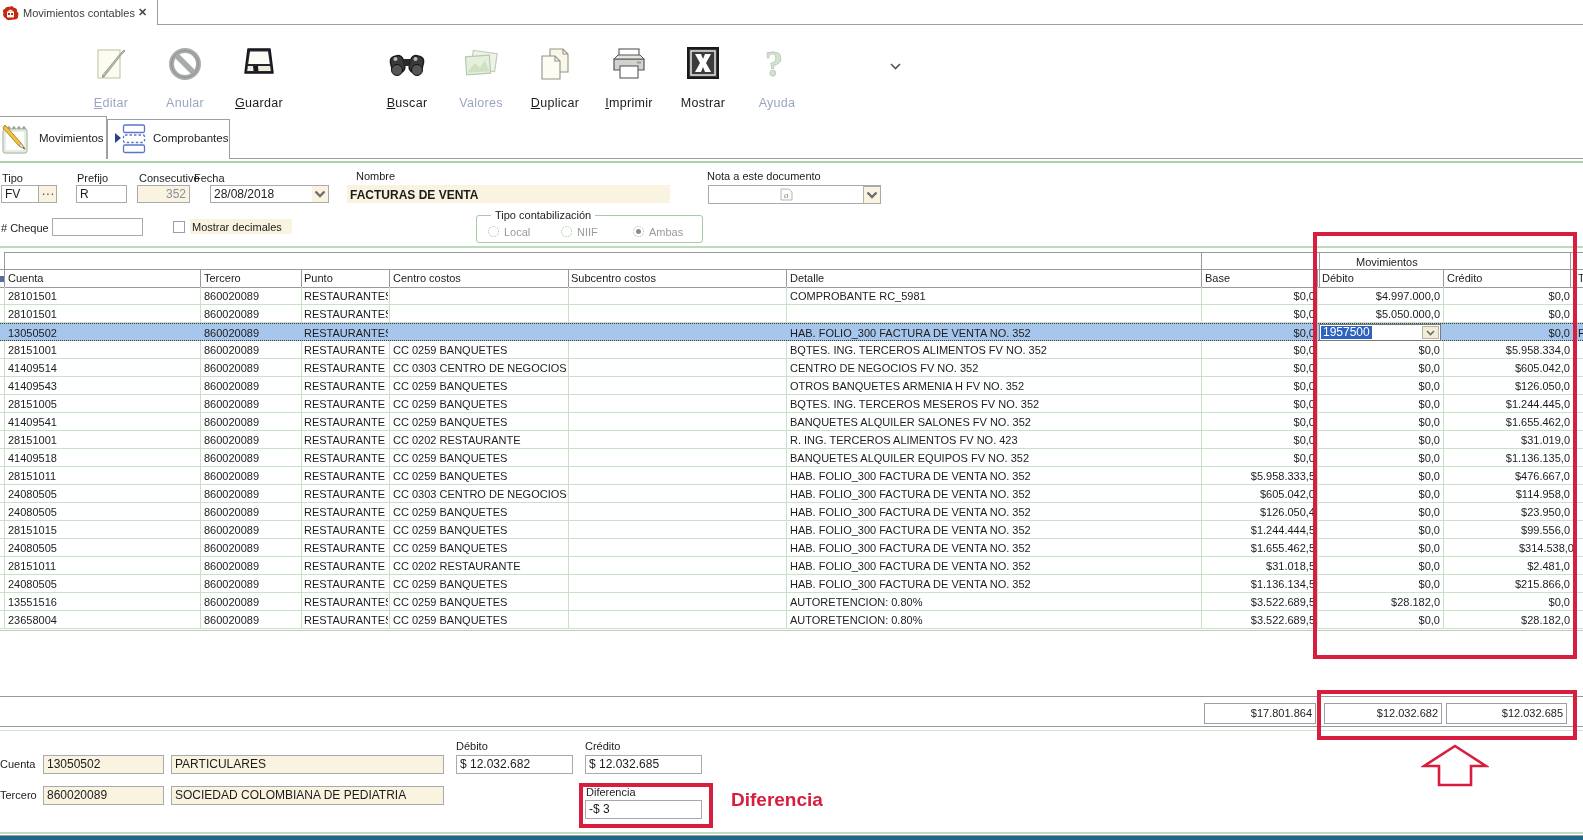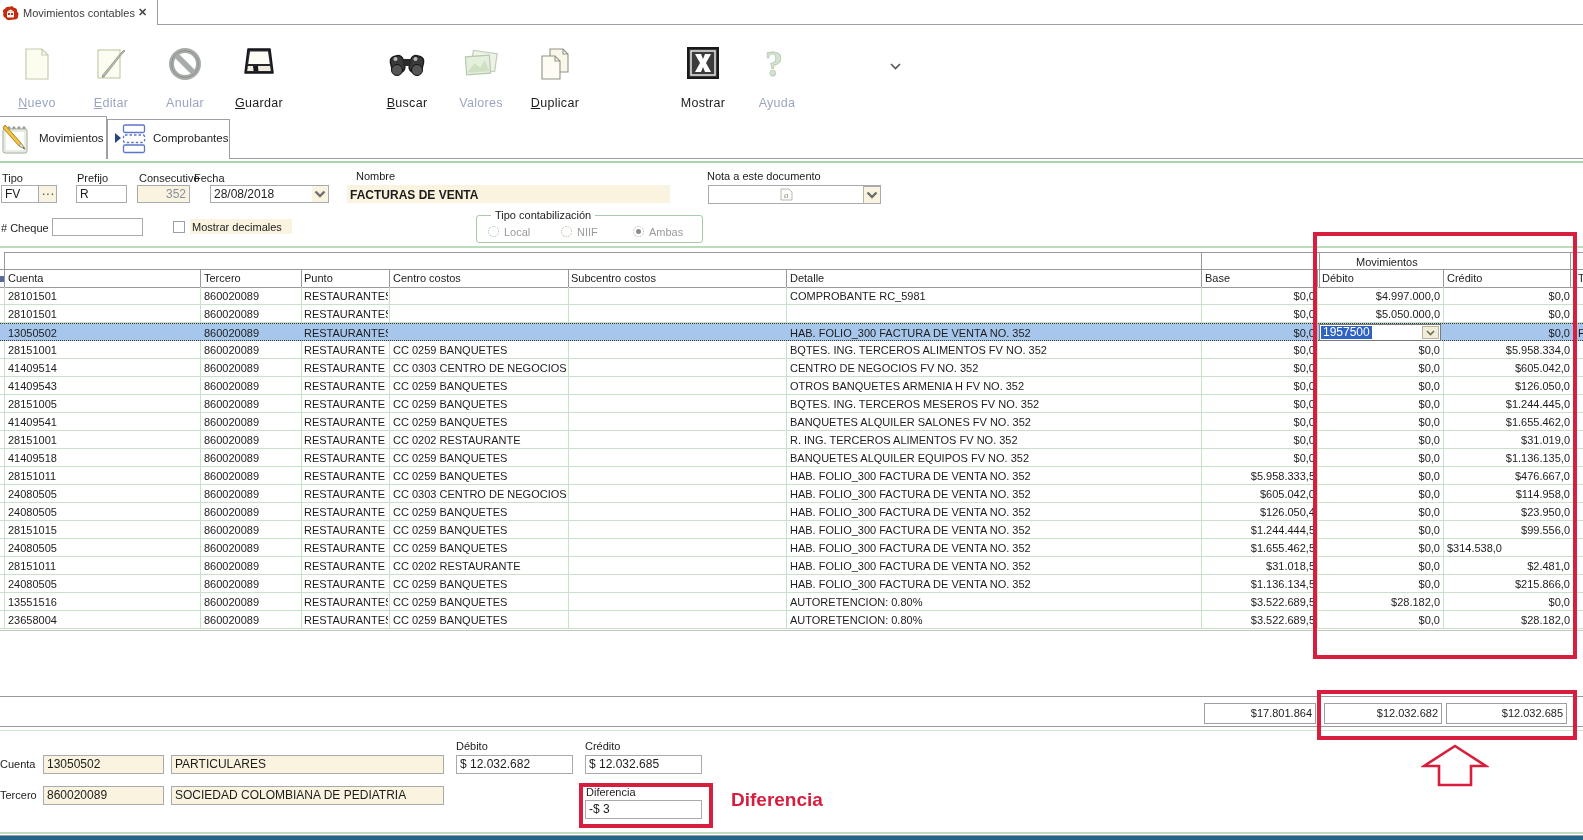--- a/index.html
+++ b/index.html
@@ -60,27 +60,20 @@
 <svg class="abs" style="left:2px;top:3px" width="17" height="18" viewBox="0 0 17 18">
   <path d="M3 6 C1 6 0.5 8.5 1.5 10 C0.5 12 1.5 14.5 3.5 15 C4 16.5 6 17.5 8 17 L12 16.5 C14.5 17 16.5 15 16 13 C17 11.5 16.6 9.5 15 8.5 C15.6 6.5 14 4.5 12 5 C11.5 3 9 2.5 7.5 4 C5.5 3.5 3.5 4.5 3 6 Z" fill="#c42a0e"></path>
   <rect x="5" y="8.5" width="7" height="6" rx="1" fill="#fff"></rect>
   <rect x="6" y="10" width="2" height="2" fill="#c42a0e"></rect>
   <rect x="9" y="10" width="2" height="2" fill="#c42a0e"></rect>
   <path d="M5 8.5 L8.5 6.5 L12 8.5 Z" fill="#fff"></path>
 </svg>
 <div id="toptab-text">Movimientos contables</div>
 <div id="toptab-x">✕</div>
 
-<div class="tbtn dis" style="left:0px">
-      <span class="ic"><svg width="32" height="36" viewBox="0 0 32 36">
-          <path d="M5 3 L21 3 L27 9 L27 33 L5 33 Z" fill="#fdfcf0" stroke="#c6cbae" stroke-width="1.2"></path>
-          <path d="M21 3 L21 9 L27 9" fill="none" stroke="#c6cbae" stroke-width="1.2"></path>
-        </svg></span>
-      <span class="tx"><u>N</u>uevo</span>
-    </div>
 <div class="tbtn dis" style="left:74px">
       <span class="ic"><svg width="34" height="36" viewBox="0 0 34 36">
           <rect x="4" y="4" width="22" height="28" fill="#fdfcf0" stroke="#c6cbae" stroke-width="1.2"></rect>
           <path d="M8 30 L26 8 L30 4 L31 5 L27 9 L10 31 Z" fill="#b9bdb2" stroke="#9aa092" stroke-width="1"></path>
           <path d="M8 30 L10 31 L8.5 31.5 Z" fill="#706f64"></path>
         </svg></span>
       <span class="tx"><u>E</u>ditar</span>
     </div>
 <div class="tbtn dis" style="left:148px">
       <span class="ic"><svg width="36" height="36" viewBox="0 0 36 36">
@@ -120,20 +113,30 @@
       <span class="tx">Valores</span>
     </div>
 <div class="tbtn" style="left:518px">
       <span class="ic"><svg width="34" height="36" viewBox="0 0 34 36">
           <path d="M12 3 L25 3 L30 8 L30 26 L12 26 Z" fill="#faf7e8" stroke="#8f958a" stroke-width="1.1"></path>
           <path d="M25 3 L25 8 L30 8" fill="none" stroke="#8f958a" stroke-width="1.1"></path>
           <path d="M4 10 L17 10 L22 15 L22 33 L4 33 Z" fill="#fdfbf2" stroke="#8f958a" stroke-width="1.1"></path>
           <path d="M17 10 L17 15 L22 15" fill="none" stroke="#8f958a" stroke-width="1.1"></path>
         </svg></span>
       <span class="tx"><u>D</u>uplicar</span>
+    </div>
+<div class="tbtn" style="left:592px">
+      <span class="ic"><svg width="38" height="36" viewBox="0 0 38 36">
+          <rect x="9" y="3" width="20" height="10" fill="#fff" stroke="#666" stroke-width="1.2"></rect>
+          <path d="M4 13 L34 13 L34 24 L4 24 Z" fill="#d2d2ce" stroke="#555" stroke-width="1.2"></path>
+          <path d="M4 13 L8 9 L30 9 L34 13 Z" fill="#e4e4e0" stroke="#555" stroke-width="1"></path>
+          <rect x="10" y="20" width="18" height="12" fill="#fff" stroke="#666" stroke-width="1.2"></rect>
+          <rect x="27" y="15.5" width="4" height="2" fill="#8a8"></rect>
+        </svg></span>
+      <span class="tx"><u>I</u>mprimir</span>
     </div>
 <div class="tbtn" style="left:666px">
       <span class="ic"><svg width="34" height="34" viewBox="0 0 34 34">
           <rect x="2" y="2" width="30" height="30" fill="#3c3c3c" stroke="#181818" stroke-width="2"></rect>
           <rect x="5" y="5" width="24" height="24" fill="none" stroke="#e8e8e8" stroke-width="1.5"></rect>
           <path d="M9 8 L15 8 L17 13 L19 8 L25 8 L20 17 L25 26 L19 26 L17 21 L15 26 L9 26 L14 17 Z" fill="#fff"></path>
         </svg></span>
       <span class="tx">Mostrar</span>
     </div>
 <div class="tbtn dis" style="left:740px">
@@ -341,21 +344,21 @@
       <span class="cl" style="left:790px;width:408px">BANQUETES ALQUILER SALONES FV NO. 352</span>
       <span class="cr" style="left:1202px;width:113px">$0,0</span>
       <span class="cr" style="left:1318px;width:122px">$0,0</span>
       <span class="cr" style="left:1444px;width:126px">$1.655.462,0</span>
     </div>
 <div class="row" style="top:431px">
       <span class="cl" style="left:8px;width:178px">28151001</span>
       <span class="cl" style="left:204px;width:93px">860020089</span>
       <span class="cl clip" style="left:304px;width:84px">RESTAURANTE</span>
       <span class="cl" style="left:393px;width:172px">CC 0202 RESTAURANTE</span>
-      <span class="cl" style="left:790px;width:408px">R. ING. TERCEROS ALIMENTOS FV NO. 352</span>
+      <span class="cl" style="left:790px;width:408px">R. ING. TERCEROS ALIMENTOS FV NO. 423</span>
       <span class="cr" style="left:1202px;width:113px">$0,0</span>
       <span class="cr" style="left:1318px;width:122px">$0,0</span>
       <span class="cr" style="left:1444px;width:126px">$31.019,0</span>
     </div>
 <div class="row" style="top:449px">
       <span class="cl" style="left:8px;width:178px">41409518</span>
       <span class="cl" style="left:204px;width:93px">860020089</span>
       <span class="cl clip" style="left:304px;width:84px">RESTAURANTE</span>
       <span class="cl" style="left:393px;width:172px">CC 0259 BANQUETES</span>
       <span class="cl" style="left:790px;width:408px">BANQUETES ALQUILER EQUIPOS FV NO. 352</span>
@@ -404,21 +407,21 @@
       <span class="cr" style="left:1444px;width:126px">$99.556,0</span>
     </div>
 <div class="row" style="top:539px">
       <span class="cl" style="left:8px;width:178px">24080505</span>
       <span class="cl" style="left:204px;width:93px">860020089</span>
       <span class="cl clip" style="left:304px;width:84px">RESTAURANTE</span>
       <span class="cl" style="left:393px;width:172px">CC 0259 BANQUETES</span>
       <span class="cl" style="left:790px;width:408px">HAB. FOLIO_300 FACTURA DE VENTA NO. 352</span>
       <span class="cr" style="left:1202px;width:113px">$1.655.462,5</span>
       <span class="cr" style="left:1318px;width:122px">$0,0</span>
-      <span class="cr" style="left:1376px;width:126px">$314.538,0</span>
+      <span class="cr" style="left:1448px;width:126px">$314.538,0</span>
     </div>
 <div class="row" style="top:557px">
       <span class="cl" style="left:8px;width:178px">28151011</span>
       <span class="cl" style="left:204px;width:93px">860020089</span>
       <span class="cl clip" style="left:304px;width:84px">RESTAURANTE</span>
       <span class="cl" style="left:393px;width:172px">CC 0202 RESTAURANTE</span>
       <span class="cl" style="left:790px;width:408px">HAB. FOLIO_300 FACTURA DE VENTA NO. 352</span>
       <span class="cr" style="left:1202px;width:113px">$31.018,5</span>
       <span class="cr" style="left:1318px;width:122px">$0,0</span>
       <span class="cr" style="left:1444px;width:126px">$2.481,0</span>

